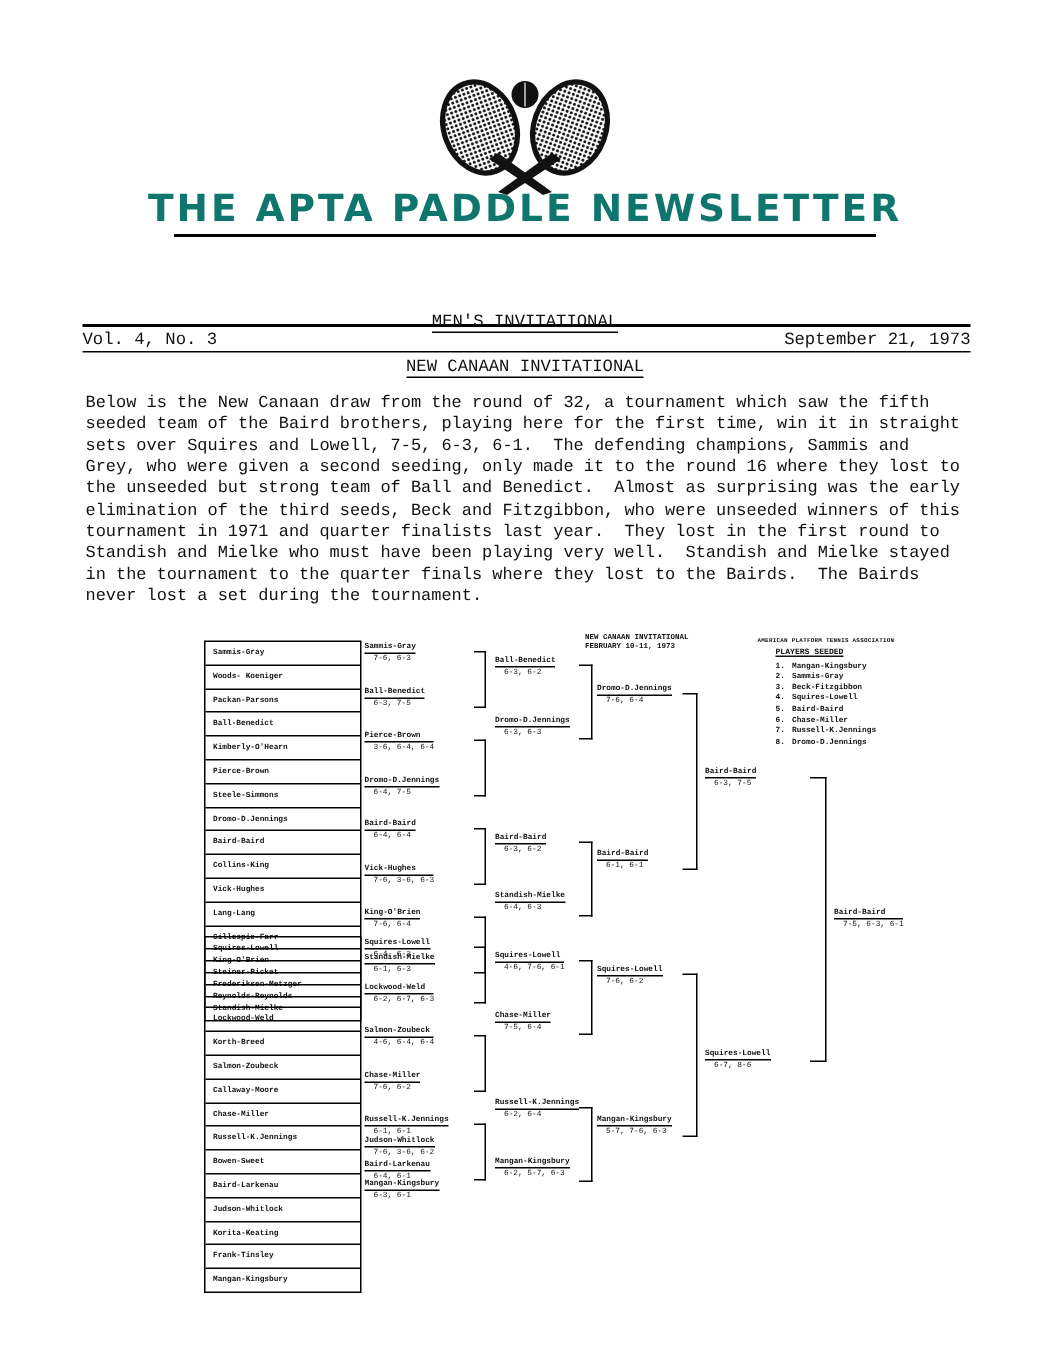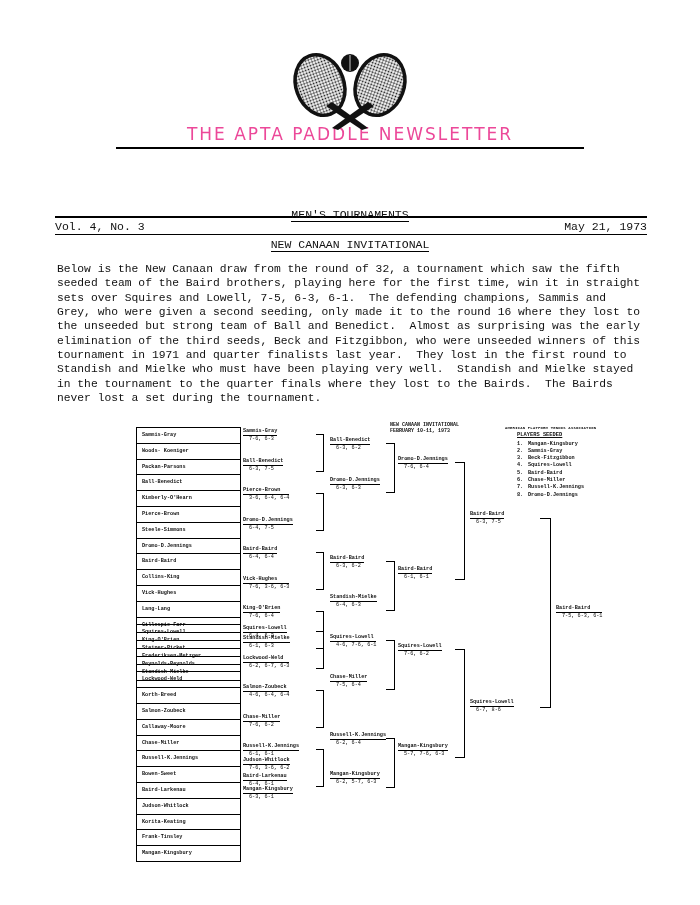--- a/index.html
+++ b/index.html
@@ -11,22 +11,22 @@
     overflow:hidden;
     position:relative;
   }
   .page { position:relative; width:700px; height:905px; }
 
   
   .masthead { position:absolute; left:0; top:50px; width:700px; text-align:center; }
   .logo-wrap { position:relative; width:200px; height:80px; margin:0 auto; }
   .mast-title {
     font-family:"DejaVu Sans","Liberation Sans",sans-serif;
-    font-weight:normal; font-size:17px; letter-spacing:2px;
-    color:#ec4899; margin-top:-6px; white-space:nowrap;
+    font-weight:bold; font-size:25px; letter-spacing:2px;
+    color:#0f766e; margin-top:-6px; white-space:nowrap;
   }
   .mast-rule { width:468px; height:0; border-top:2px solid #000; margin:3px auto 0 auto; }
 
   
   .volline { position:absolute; left:55px; top:172px; width:592px; font-size:11.5px;margin-top:44px; }
   .volline .rule-top { border-top:2px solid #000; margin-bottom:2px; }
   .volline .rule-bot { border-top:1px solid #000; margin-top:1px; }
   .volline .row { display:flex; justify-content:space-between; }
 
   .ctr-head { position:absolute; width:700px; text-align:center; font-size:11.5px; }
@@ -103,27 +103,27 @@
       </svg>
     </div>
     <div class="mast-title">THE APTA PADDLE NEWSLETTER</div>
     <div class="mast-rule"></div>
   </div>
 
   <div class="volline">
     <div class="rule-top"></div>
     <div class="row">
       <span>Vol. 4, No. 3</span>
-      <span>May 21, 1973</span>
+      <span>September 21, 1973</span>
     </div>
     <div class="rule-bot"></div>
   </div>
 
   <div class="ctr-head" id="men-tourn">
-    <span>MEN'S TOURNAMENTS</span>
+    <span>MEN'S INVITATIONAL</span>
   </div>
   <div class="ctr-head" id="new-canaan">
     <span>NEW CANAAN INVITATIONAL</span>
   </div>
 
   <div class="bodycopy">Below is the New Canaan draw from the round of 32, a tournament which saw the fifth
 seeded team of the Baird brothers, playing here for the first time, win it in straight
 sets over Squires and Lowell, 7-5, 6-3, 6-1.  The defending champions, Sammis and
 Grey, who were given a second seeding, only made it to the round 16 where they lost to
 the unseeded but strong team of Ball and Benedict.  Almost as surprising was the early

